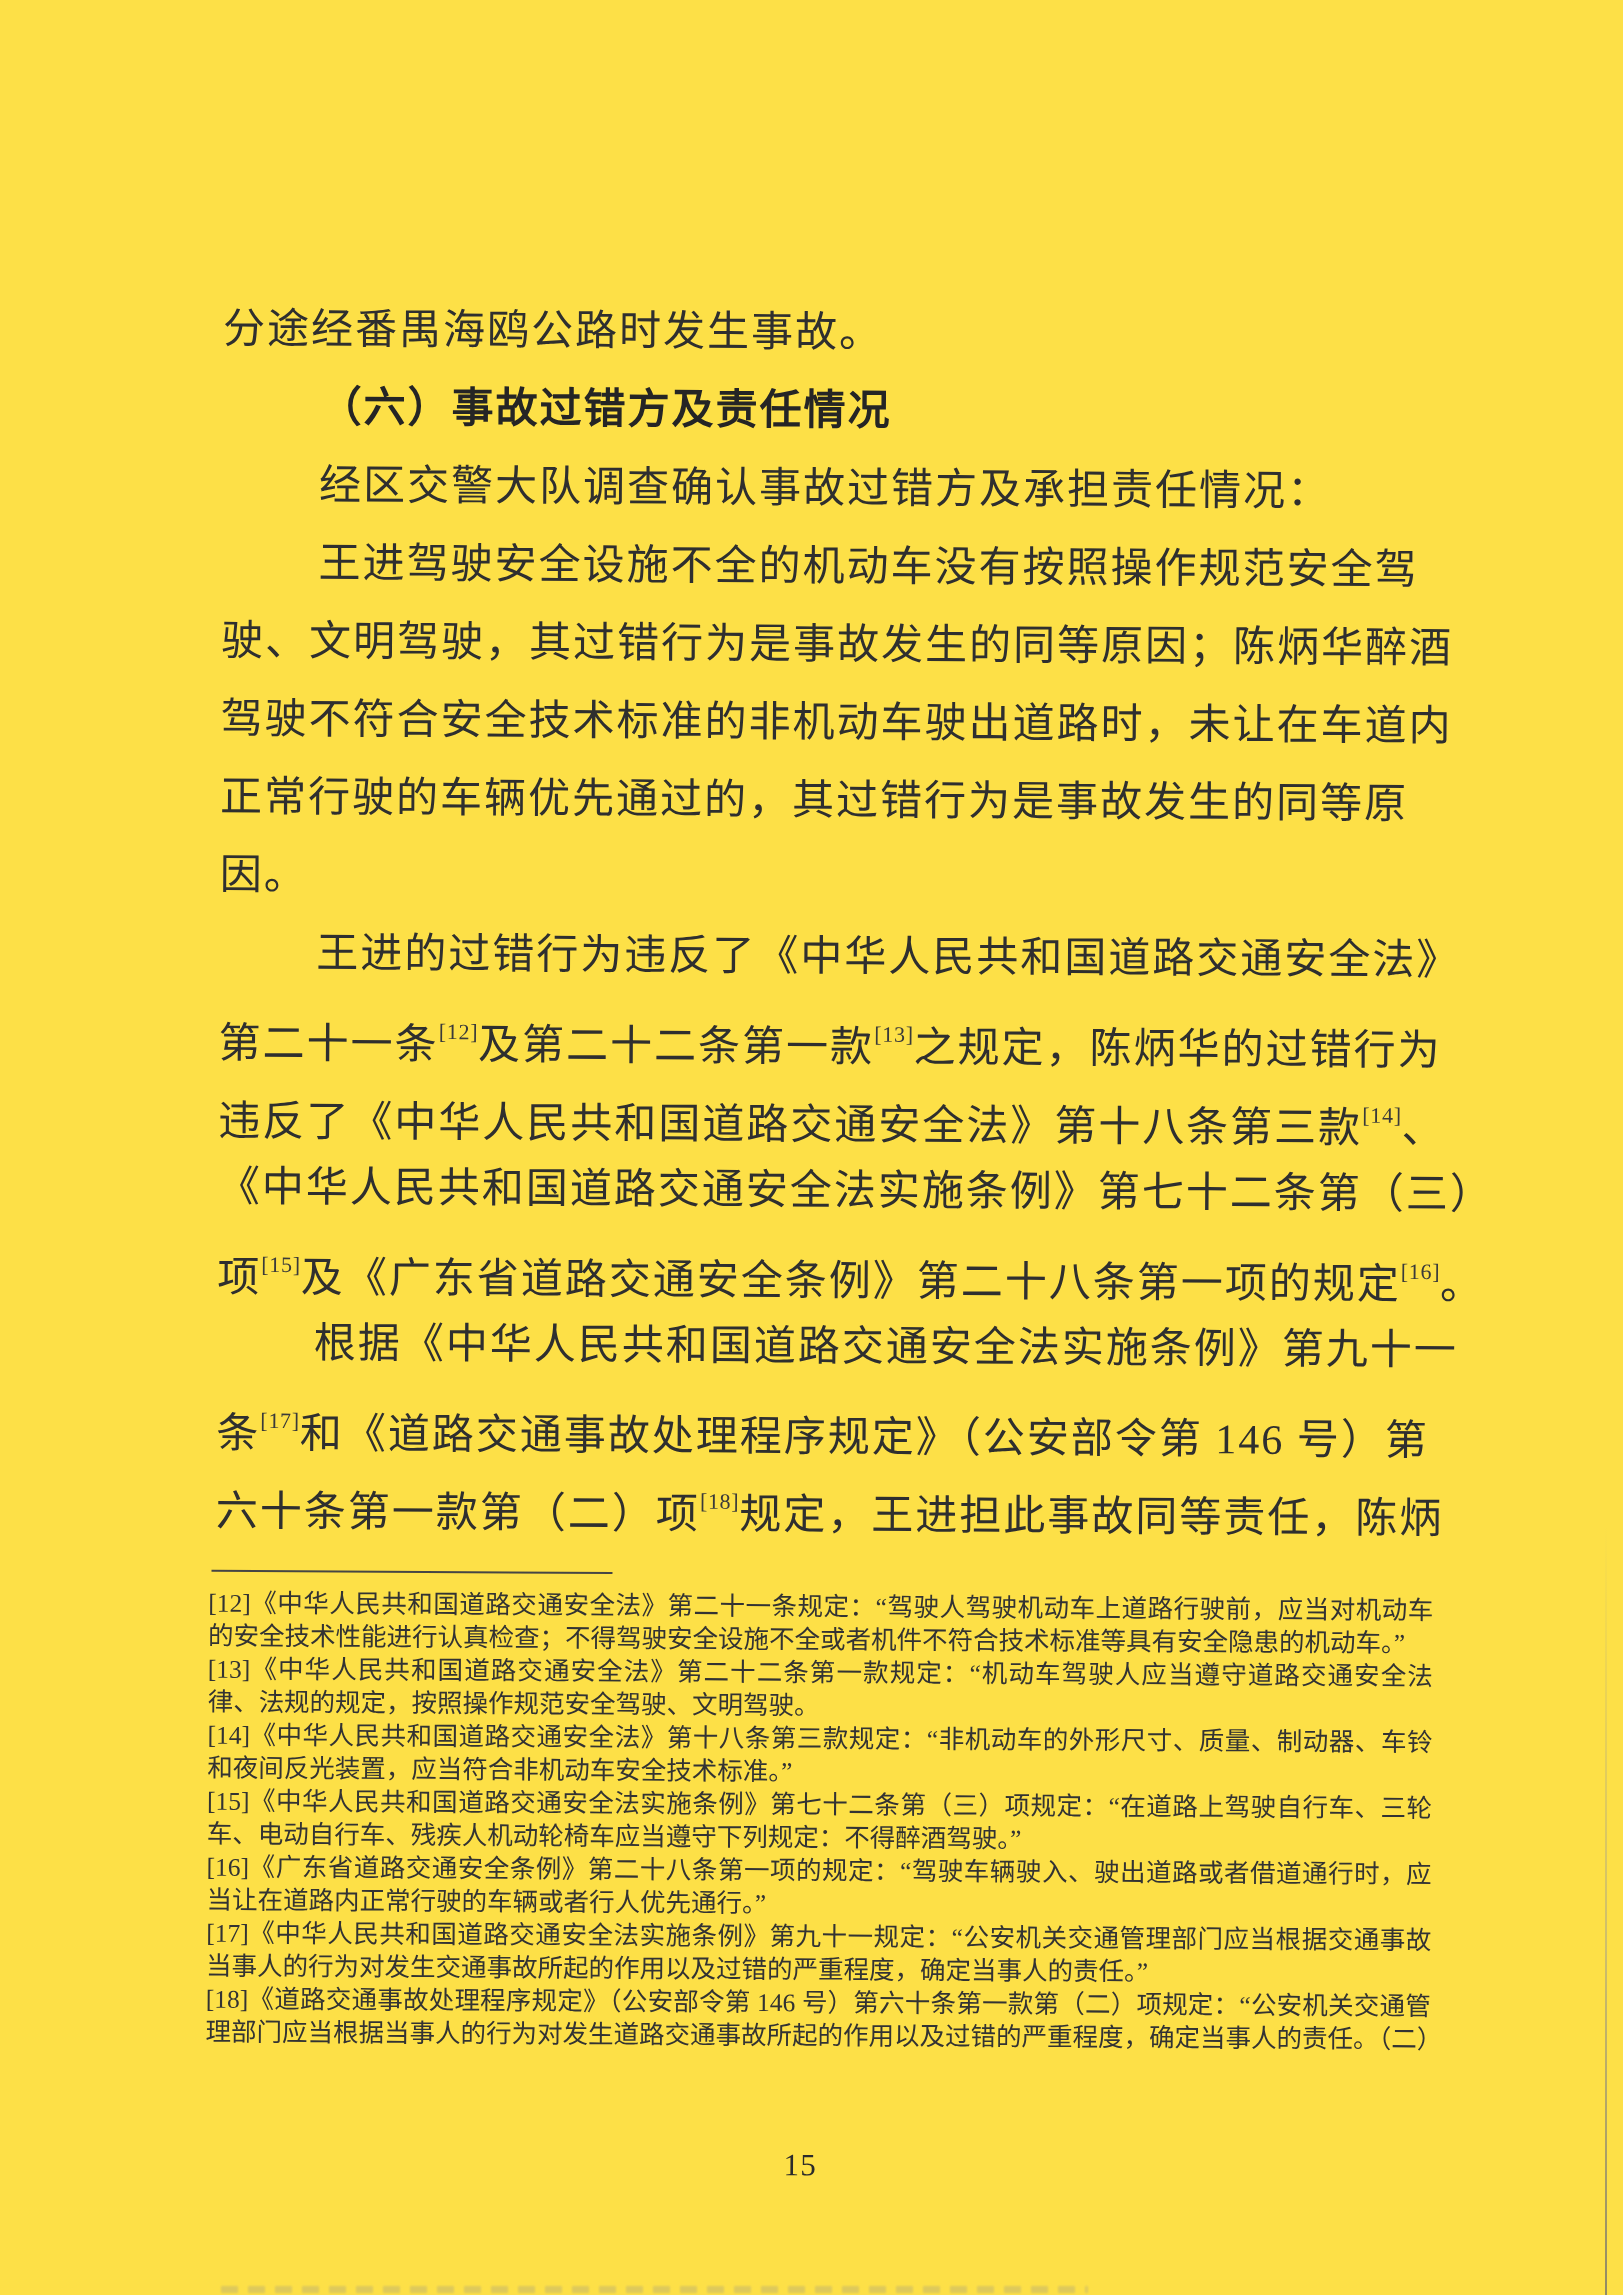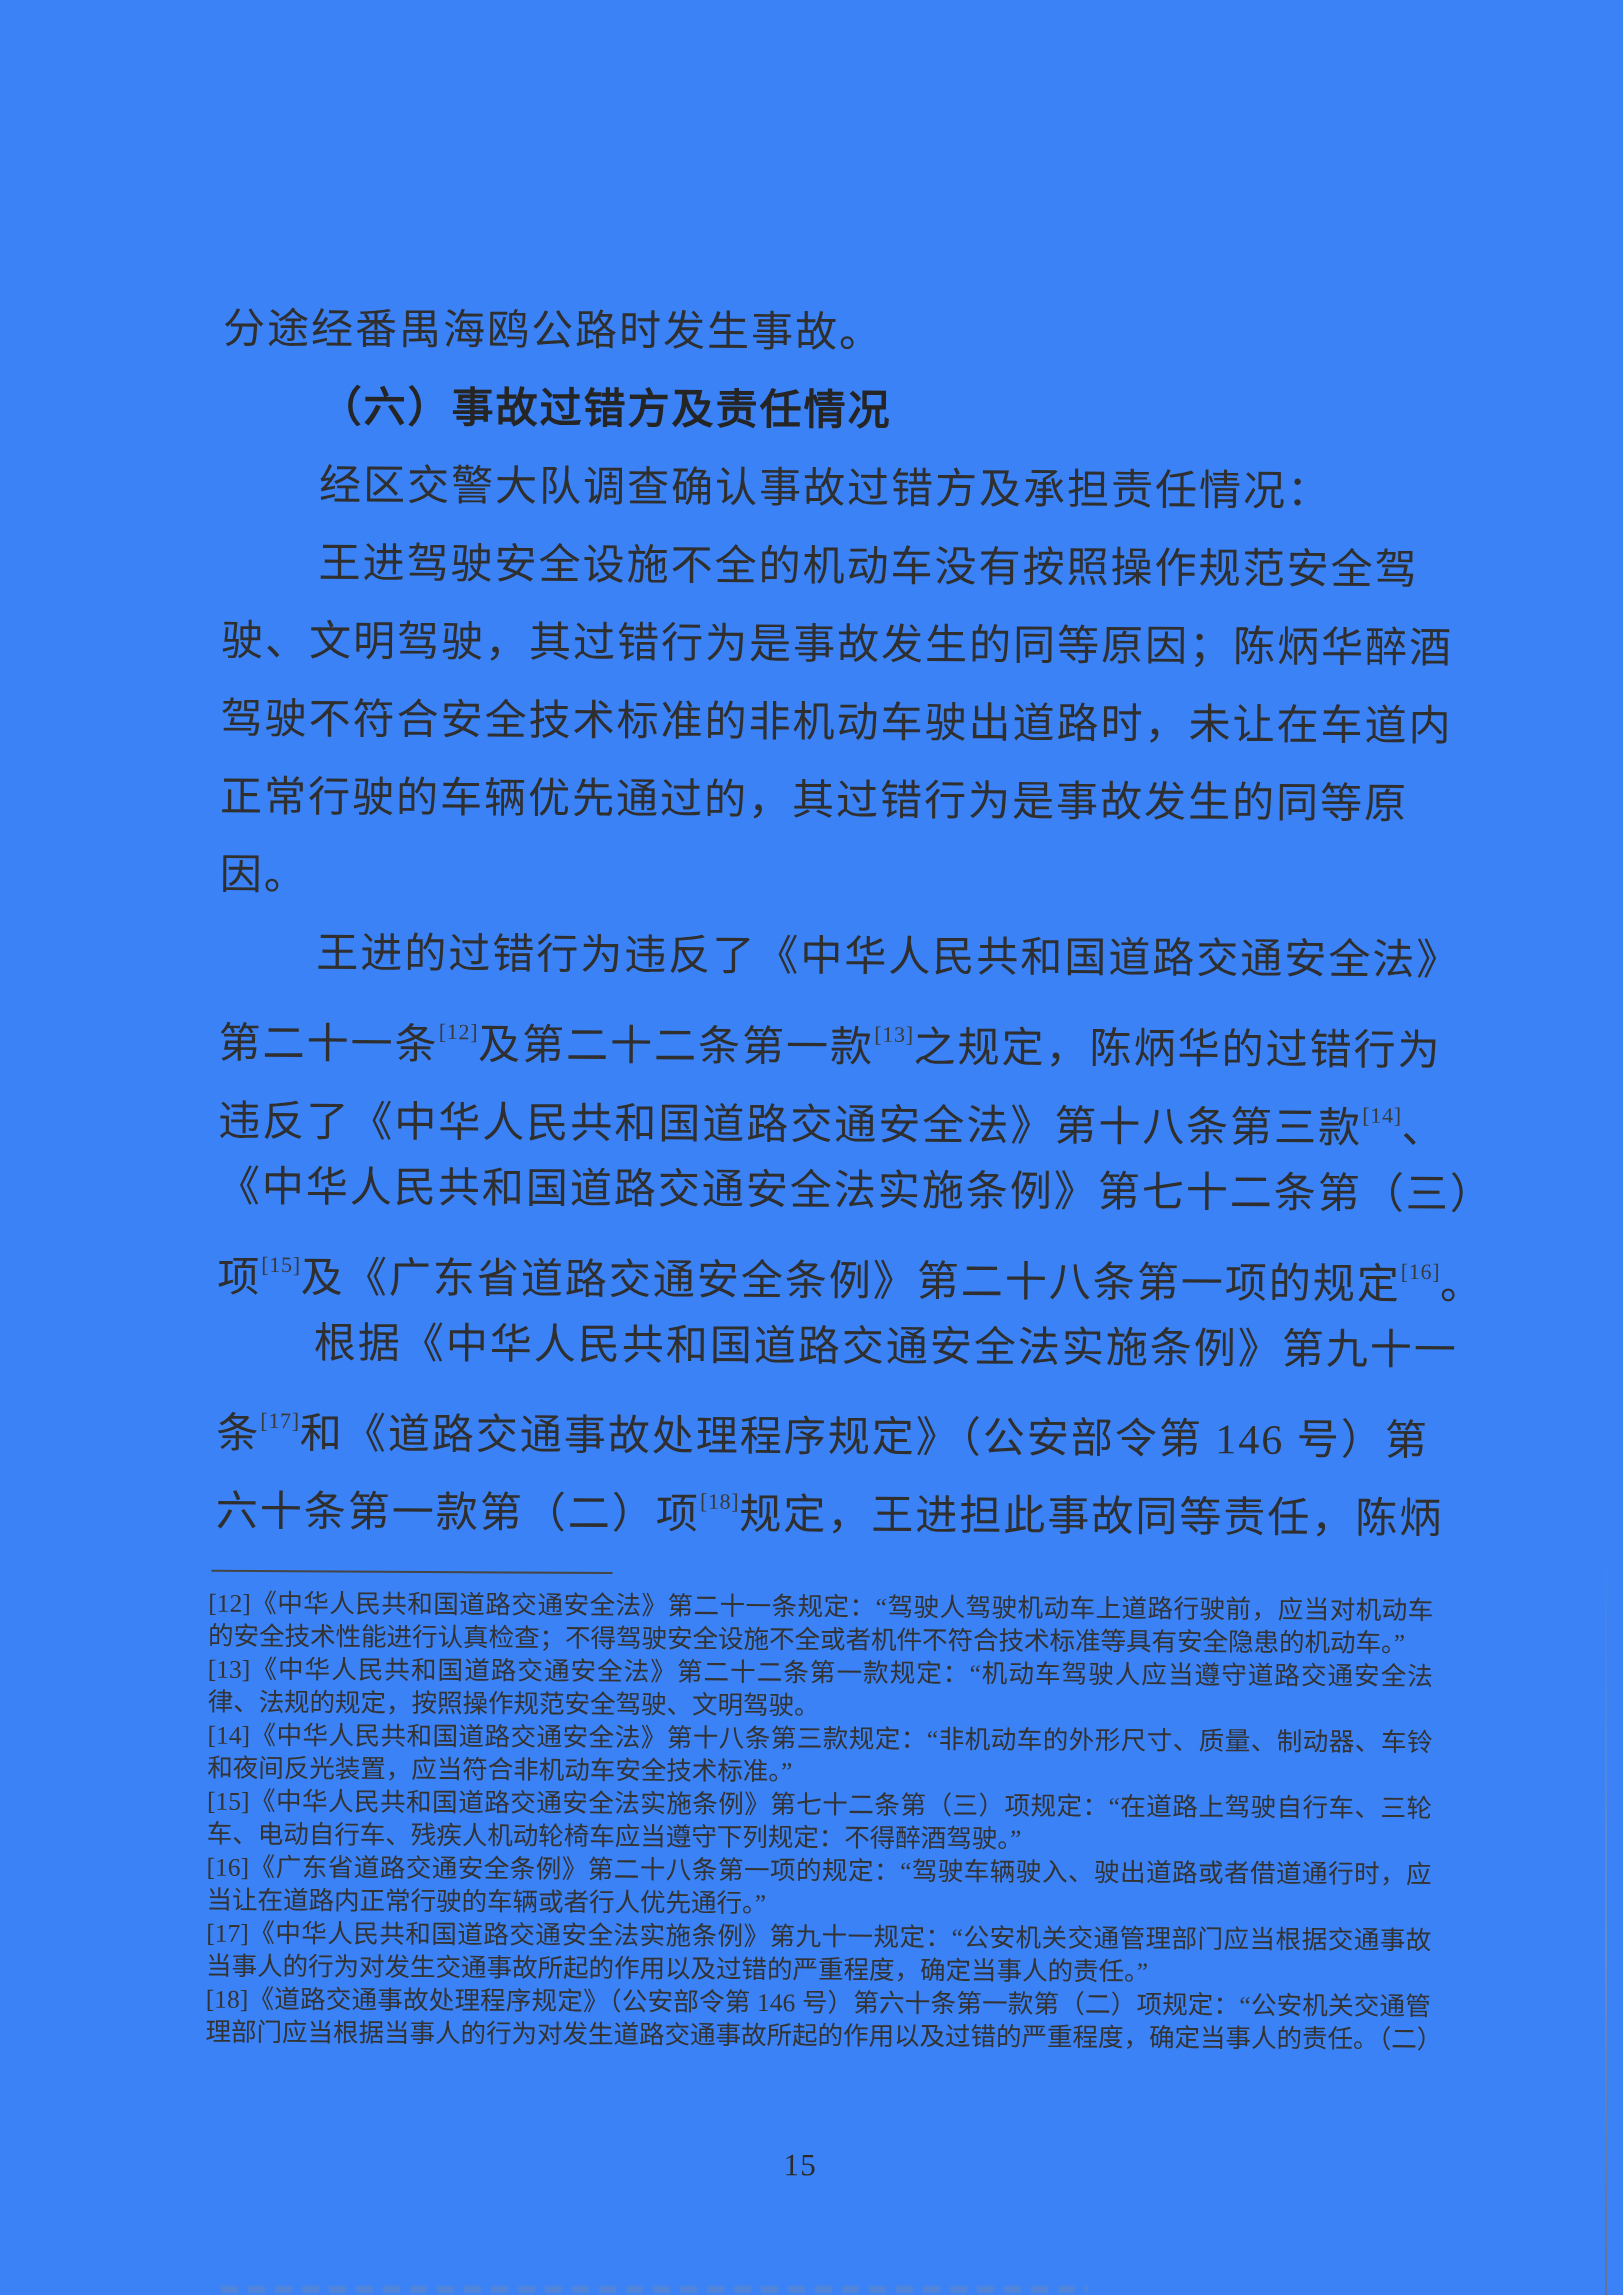--- a/index.html
+++ b/index.html
@@ -1,21 +1,21 @@
 <!DOCTYPE html>
 <html lang="zh-CN" style="font-size:10.5px"><head>
 <meta charset="utf-8">
 <style>
   html,body{margin:0;padding:0;}
   body{
     width:1623px;height:2295px;position:relative;overflow:hidden;
     background:#ffffff;
     font-family:"Liberation Serif","DejaVu Serif",serif;
   }
-  .page{position:absolute;inset:0;background:#3b82f6;}
+  .page{position:absolute;inset:0;background:#fde047;}
   
   .skew{position:absolute;inset:0;transform:rotate(0.35deg);transform-origin:275px 340px;}
 
   .body-text{
     position:absolute;left:223px;top:290px;width:1244px;
     color:#2f2f2f;
   }
   .line{
     height:78px;line-height:78px;font-size:42px;letter-spacing:2px;
     white-space:nowrap;

